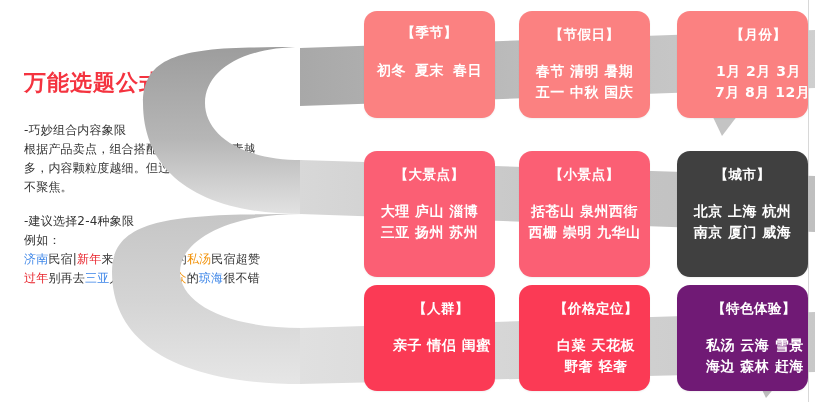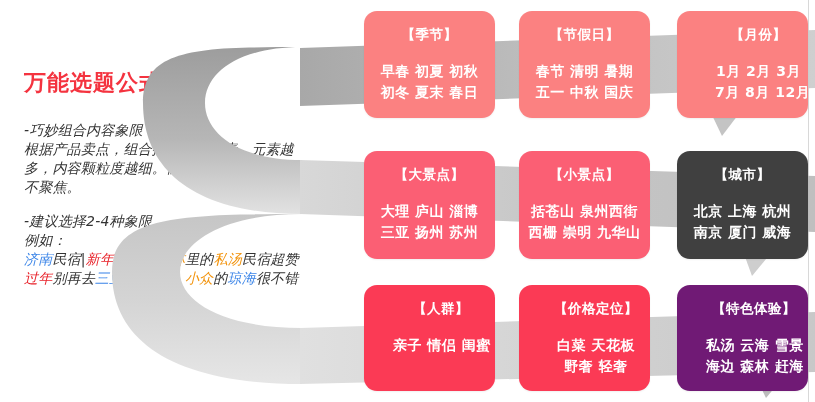--- a/index.html
+++ b/index.html
@@ -45,25 +45,24 @@
   .deck-title {
     font-size: 22px;
     font-weight: bold;
     color: #F4333F;
     letter-spacing: 1px;
     line-height: 1.15;
     margin: 0 0 26px 0;
     white-space: nowrap;
   }
   .body-block {
-    font-size: 14px;
+    font-size: 12px;
     color: #333333;
     line-height: 19px;
     letter-spacing: .2px;
-    font-style: italic;
   }
   .body-block p { margin: 0; }
   .spacer { height: 15px; }
 
   .ex-line { white-space: nowrap; }
 
   
   .ribbon {
     position: absolute;
     left: 0; top: 0;
@@ -100,21 +99,21 @@
   }
   .card .itm {
     font-size: 14px;
     font-weight: bold;
     line-height: 21px;
     letter-spacing: .5px;
     white-space: nowrap;
   }
 
   .row0 .card { background: #FB8181; height: 107px; }
-  .row1 .card { background: #FB5F74; height: 108px; }
+  .row1 .card { background: #FB5F74; height: 126px; }
   .row2 .card { background: #FB3A55; height: 106px; }
 
   .col0 { left: 0px; }
   .col1 { left: 155px; }
   .col2 { left: 313px; }
 
   .row0 .card { top: 0px; }
   .row1 .card { top: 140px; }
   .row2 .card { top: 274px; padding-left: 29px; }
 
@@ -220,23 +219,22 @@
     </g>
 
     <g>
       <path d="M 744 352 L 806 350 L 766 398 Z" fill="#BDBDBD"></path>
     </g>
   </svg>
 
   <div class="grid">
 
     <div class="row0">
-      <div class="card col0" style="background: rgb(251, 129, 129);">
+      <div class="card col0" style="background: rgb(251, 129, 129); font-family: Liberation Mono, monospace;">
         <div class="ttl">【季节】</div>
-        <div class="itm">早春 初夏 初秋</div>
         <div class="itm">初冬 夏末 春日</div>
       </div>
       <div class="card col1" style="background: rgb(251, 129, 129);">
         <div class="ttl">【节假日】</div>
         <div class="itm">春节 清明 暑期</div>
         <div class="itm">五一 中秋 国庆</div>
       </div>
       <div class="card col2 wide" style="background: rgb(251, 129, 129); padding-left: 38px;">
         <div class="ttl">【月份】</div>
         <div class="itm">1月 2月 3月</div>

